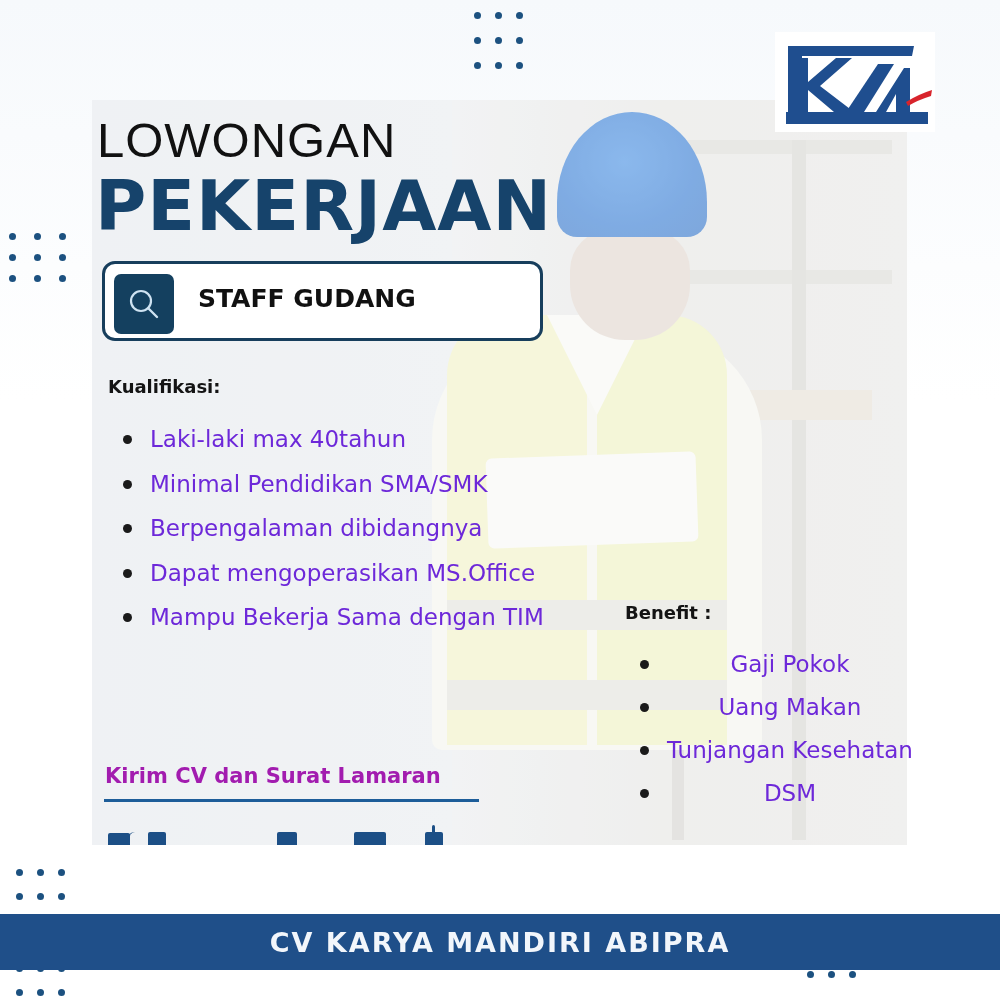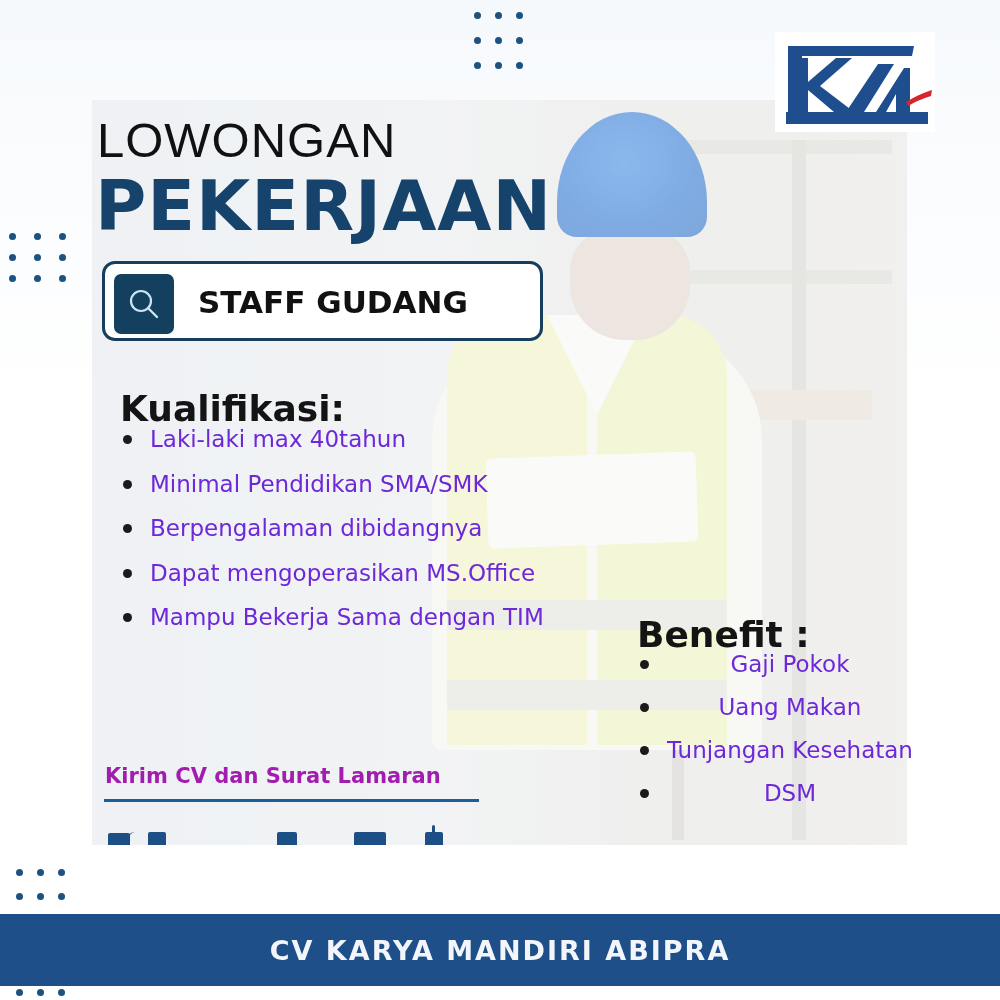--- a/index.html
+++ b/index.html
@@ -72,26 +72,26 @@
     border:3px solid #173e5c; border-radius:13px; background:#ffffff;
     box-sizing:content-box;
   }
   .search-iconbox {
     position:absolute; left:9px; top:10px; width:60px; height:60px;
     background:#14405f; border-radius:7px;
     display:flex; align-items:center; justify-content:center;
   }
   .search-text {
     position:absolute; left:93px; top:20px;
-    font-family:"DejaVu Sans", sans-serif; font-weight:700; font-size:31px; color:#111;
+    font-family:"DejaVu Sans", sans-serif; font-weight:700; font-size:25px; color:#111;
   }
 
   .section-title {
-    position:absolute; margin:12px;
-    font-family:"DejaVu Sans", sans-serif; font-weight:700; font-size:36px; color:#141414;
+    position:absolute; margin:0;
+    font-family:"DejaVu Sans", sans-serif; font-weight:700; font-size:18px; color:#141414;
   }
   ul.list { position:absolute; margin:0; padding:0; list-style:none; }
   ul.list li {
     position:relative; padding-left:42px; color:#6d28d9;
     font-family:"DejaVu Sans", sans-serif; font-size:23px; height:44.5px; line-height:30px;
   }
   ul.list li::before {
     content:""; position:absolute; left:15px; top:11px;
     width:9px; height:9px; border-radius:50%; background:#1a1a1a;
   }
@@ -104,21 +104,21 @@
   .cta-line { position:absolute; left:104px; top:799px; width:375px; height:3px; background:#1d5d99; }
 
   .contact-bits { position:absolute; left:0; top:0; }
   .bit { position:absolute; background:#1c4f86; border-radius:2px; }
 
   .bottom-white {
     position:absolute; left:92px; top:845px; width:815px; height:69px; background:#ffffff;
   }
 
   .footer {
-    position:absolute; left:0; top:914px; width:1000px; height:72px;
+    position:absolute; left:0; top:914px; width:1000px; height:56px;
     background:#1f4f89; display:flex; align-items:center; justify-content:center;
   }
   .footer-text {
     font-family:"DejaVu Sans", sans-serif; font-weight:700; font-size:27px;
     letter-spacing:2px; color:#f2f6fb;
   }
 </style>
 </head>
 <body>
 

